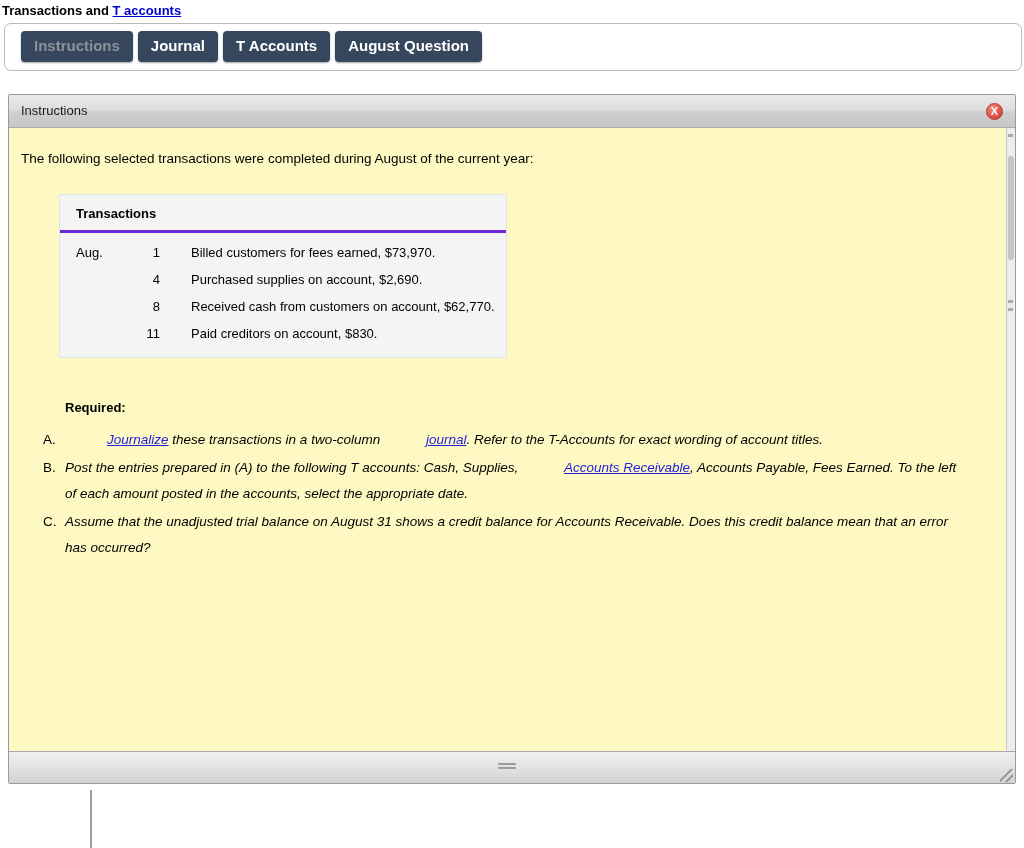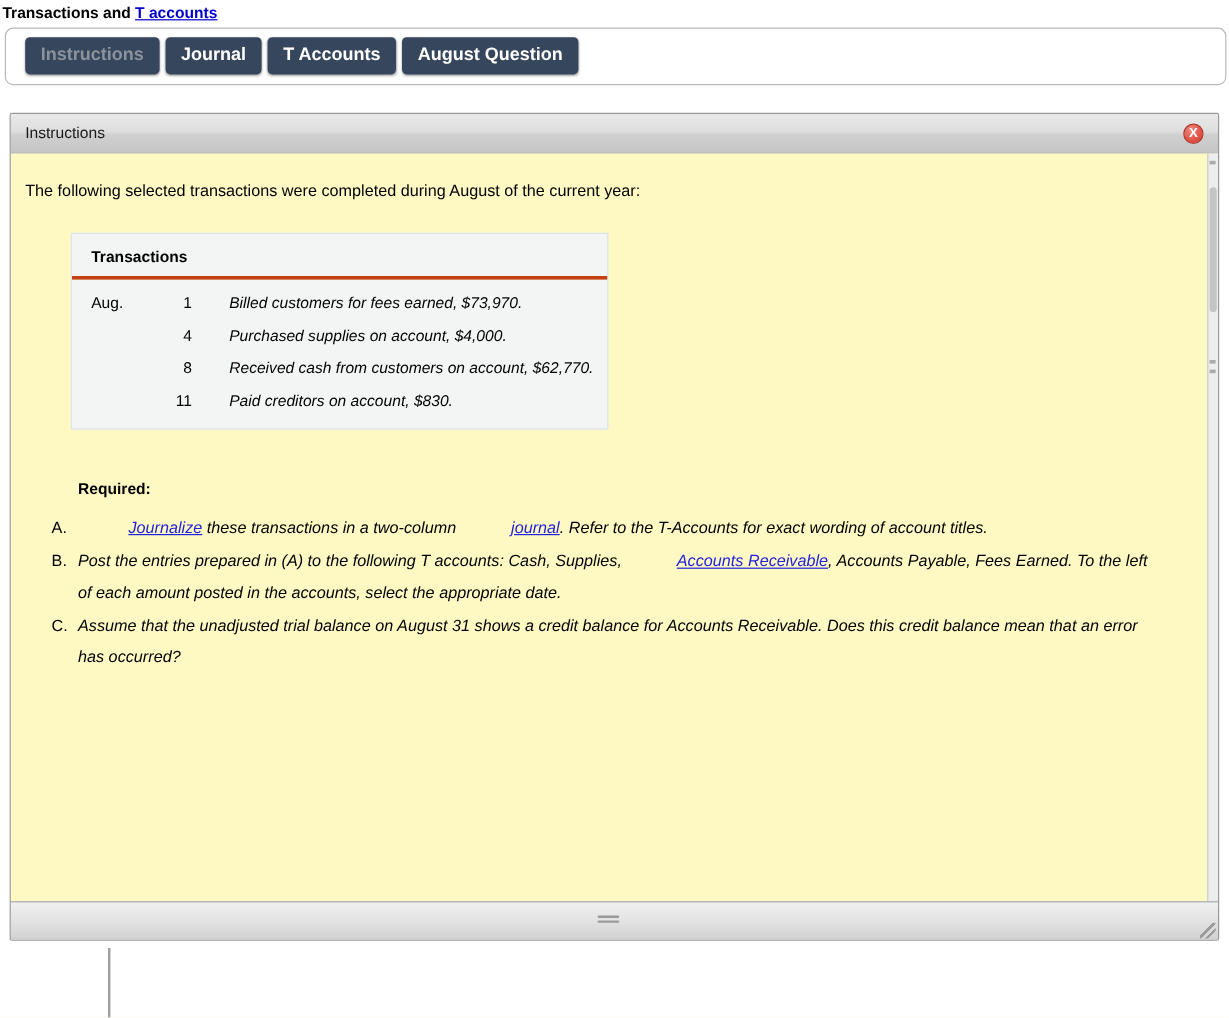--- a/index.html
+++ b/index.html
@@ -135,21 +135,21 @@
     width: 448px;
     border: 1px solid #dde4e6;
     background: #f3f5f4;
     box-sizing: border-box;
     padding: 0;
   }
   .txn-head {
     font-size: 13px;
     font-weight: bold;
     padding: 11px 0 9px 16px;
-    border-bottom: 3px solid #c2410c;
+    border-bottom: 3px solid #6d28d9;
   }
   .txn-rows {
     padding: 6px 0 10px 0;
   }
   .txn-row {
     display: flex;
     font-size: 13px;
     line-height: 27px;
     white-space: nowrap;
   }
@@ -158,21 +158,20 @@
     padding-left: 16px;
     box-sizing: border-box;
   }
   .txn-day {
     width: 38px;
     text-align: right;
     box-sizing: border-box;
   }
   .txn-desc {
     padding-left: 31px;
-    font-style: italic;
   }
 
   
   .required-block {
     margin: 42px 0 0 44px;
     max-width: 900px;
   }
   .required-label {
     font-size: 13px;
     font-weight: bold;
@@ -307,21 +306,21 @@
         <div class="txn-head">Transactions</div>
         <div class="txn-rows">
           <div class="txn-row">
             <span class="txn-month">Aug.</span>
             <span class="txn-day">1</span>
             <span class="txn-desc">Billed customers for fees earned, $73,970.</span>
           </div>
           <div class="txn-row">
             <span class="txn-month"></span>
             <span class="txn-day">4</span>
-            <span class="txn-desc">Purchased supplies on account, $4,000.</span>
+            <span class="txn-desc">Purchased supplies on account, $2,690.</span>
           </div>
           <div class="txn-row">
             <span class="txn-month"></span>
             <span class="txn-day">8</span>
             <span class="txn-desc">Received cash from customers on account, $62,770.</span>
           </div>
           <div class="txn-row">
             <span class="txn-month"></span>
             <span class="txn-day">11</span>
             <span class="txn-desc">Paid creditors on account, $830.</span>

